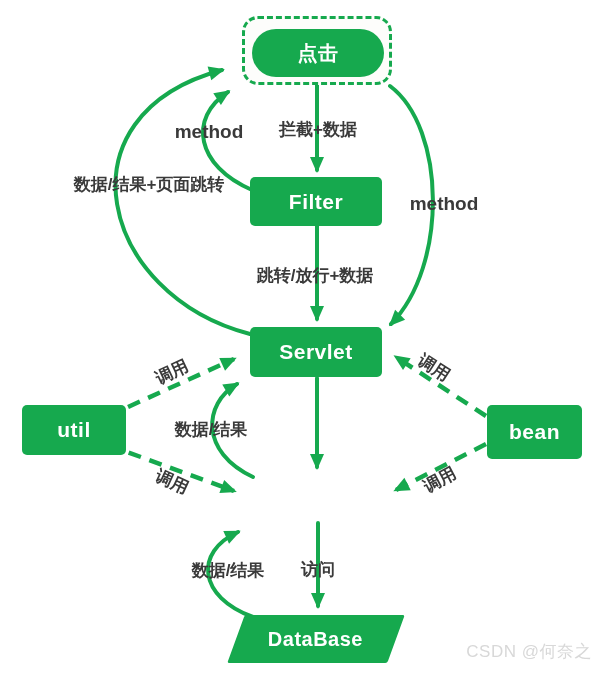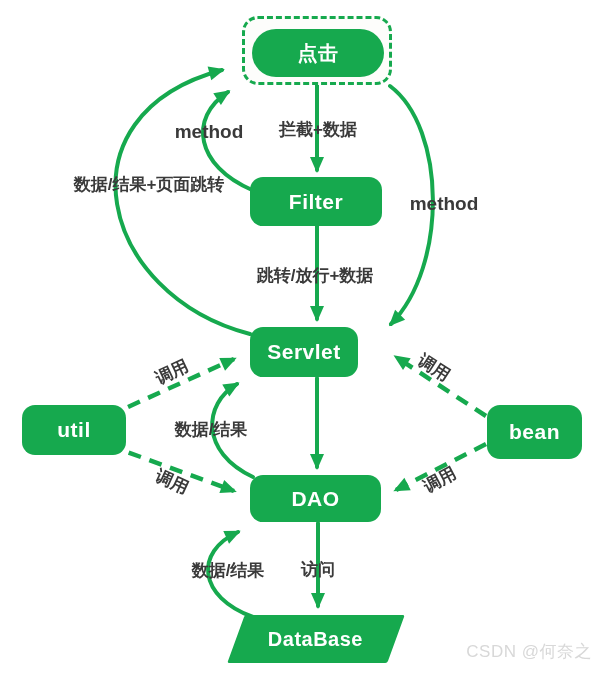--- a/index.html
+++ b/index.html
@@ -37,35 +37,35 @@
     stroke-linecap: butt;
   }
   .node {
     position: absolute;
     background: var(--green, #16a94e);
     color: var(--node-text, #fff);
     font-weight: bold;
     display: flex;
     align-items: center;
     justify-content: center;
-    border-radius: 13px;
+    border-radius: 5px;
     font-size: 21px;
     z-index: 2;
     box-sizing: border-box;
     letter-spacing: 0.5px;
   }
   #n-click-outer {
     left: 242px; top: 16px; width: 150px; height: 69px;
     border: 3px dashed var(--green, #16a94e);
     border-radius: 16px;
     background: #fdfdfb;
   }
   #n-click  { left: 252px; top: 29px; width: 132px; height: 48px; border-radius: 26px; font-size: 20px; }
   #n-filter { left: 250px; top: 177px; width: 132px; height: 49px; }
-  #n-servlet{ left: 250px; top: 327px; width: 108px; height: 50px; }
+  #n-servlet{ left: 250px; top: 327px; width: 132px; height: 50px; }
   #n-util   { left: 22px;  top: 405px; width: 104px;  height: 50px; }
   #n-bean   { left: 487px; top: 405px; width: 95px;  height: 54px; }
   #n-dao    { left: 250px; top: 475px; width: 131px; height: 47px; }
   #n-db     { left: 236px; top: 615px; width: 160px; height: 48px; transform: skewX(-20deg); border-radius: 2px; }
   #n-db .unskew { display: inline-block; transform: skewX(20deg); font-size: 20px; }
   .elabel {
     position: absolute;
     font-weight: bold;
     font-size: 17px;
     color: var(--label-text, #3a3a3a);
@@ -125,21 +125,20 @@
     <path class="dashed" d="M486,416 L396,357" marker-end="url(#ah)"></path>
     <path class="dashed" d="M486,444 L396,490" marker-end="url(#ah)"></path>
   </svg>
 
   <div class="node" id="n-click-outer"></div>
   <div class="node" id="n-click">点击</div>
   <div class="node" id="n-filter">Filter</div>
   <div class="node" id="n-servlet">Servlet</div>
   <div class="node" id="n-util">util</div>
   <div class="node" id="n-bean">bean</div>
-  <div class="node" id="n-dao">DAO</div>
   <div class="node" id="n-db">
     <span class="unskew">DataBase</span>
   </div>
 
   <span class="elabel" id="l-0">拦截+数据</span>
   <span class="elabel en" id="l-1">method</span>
   <span class="elabel" id="l-2">数据/结果+页面跳转</span>
   <span class="elabel en" id="l-3">method</span>
   <span class="elabel" id="l-4">跳转/放行+数据</span>
   <span class="elabel r-neg25" id="l-5">调用</span>

